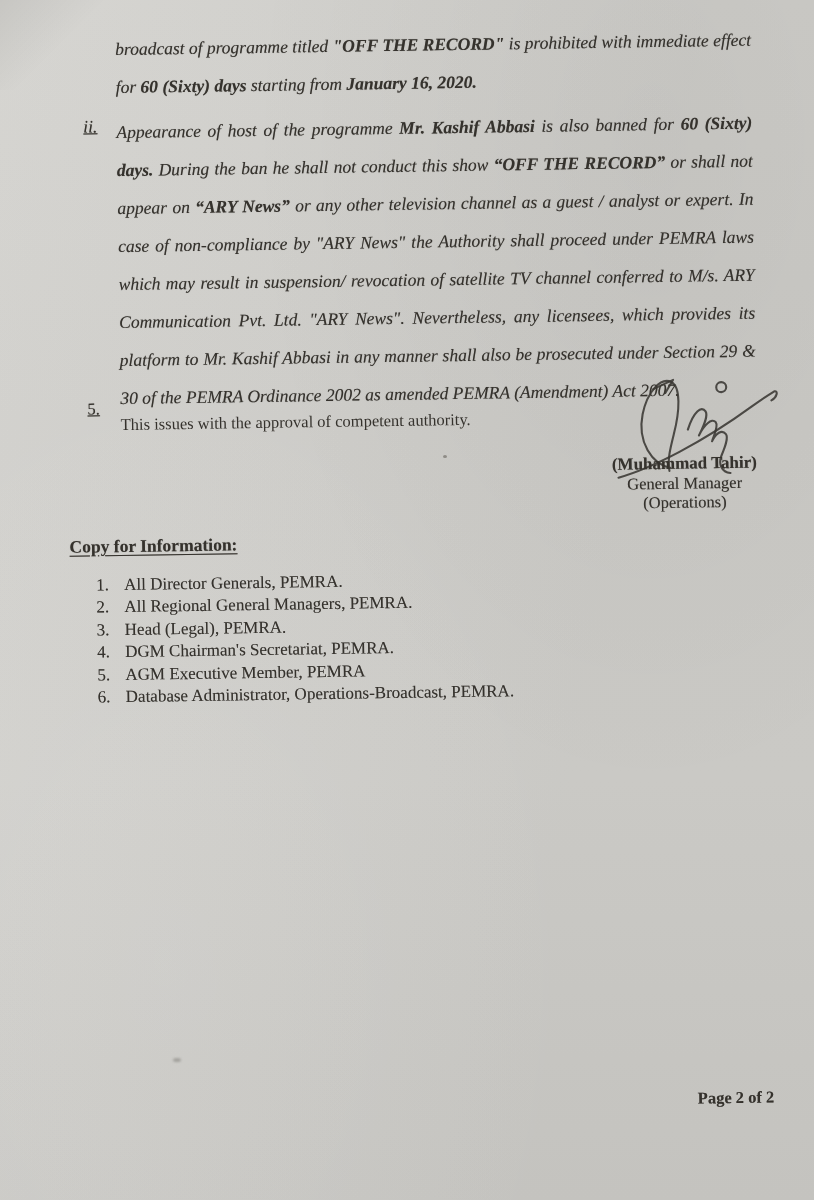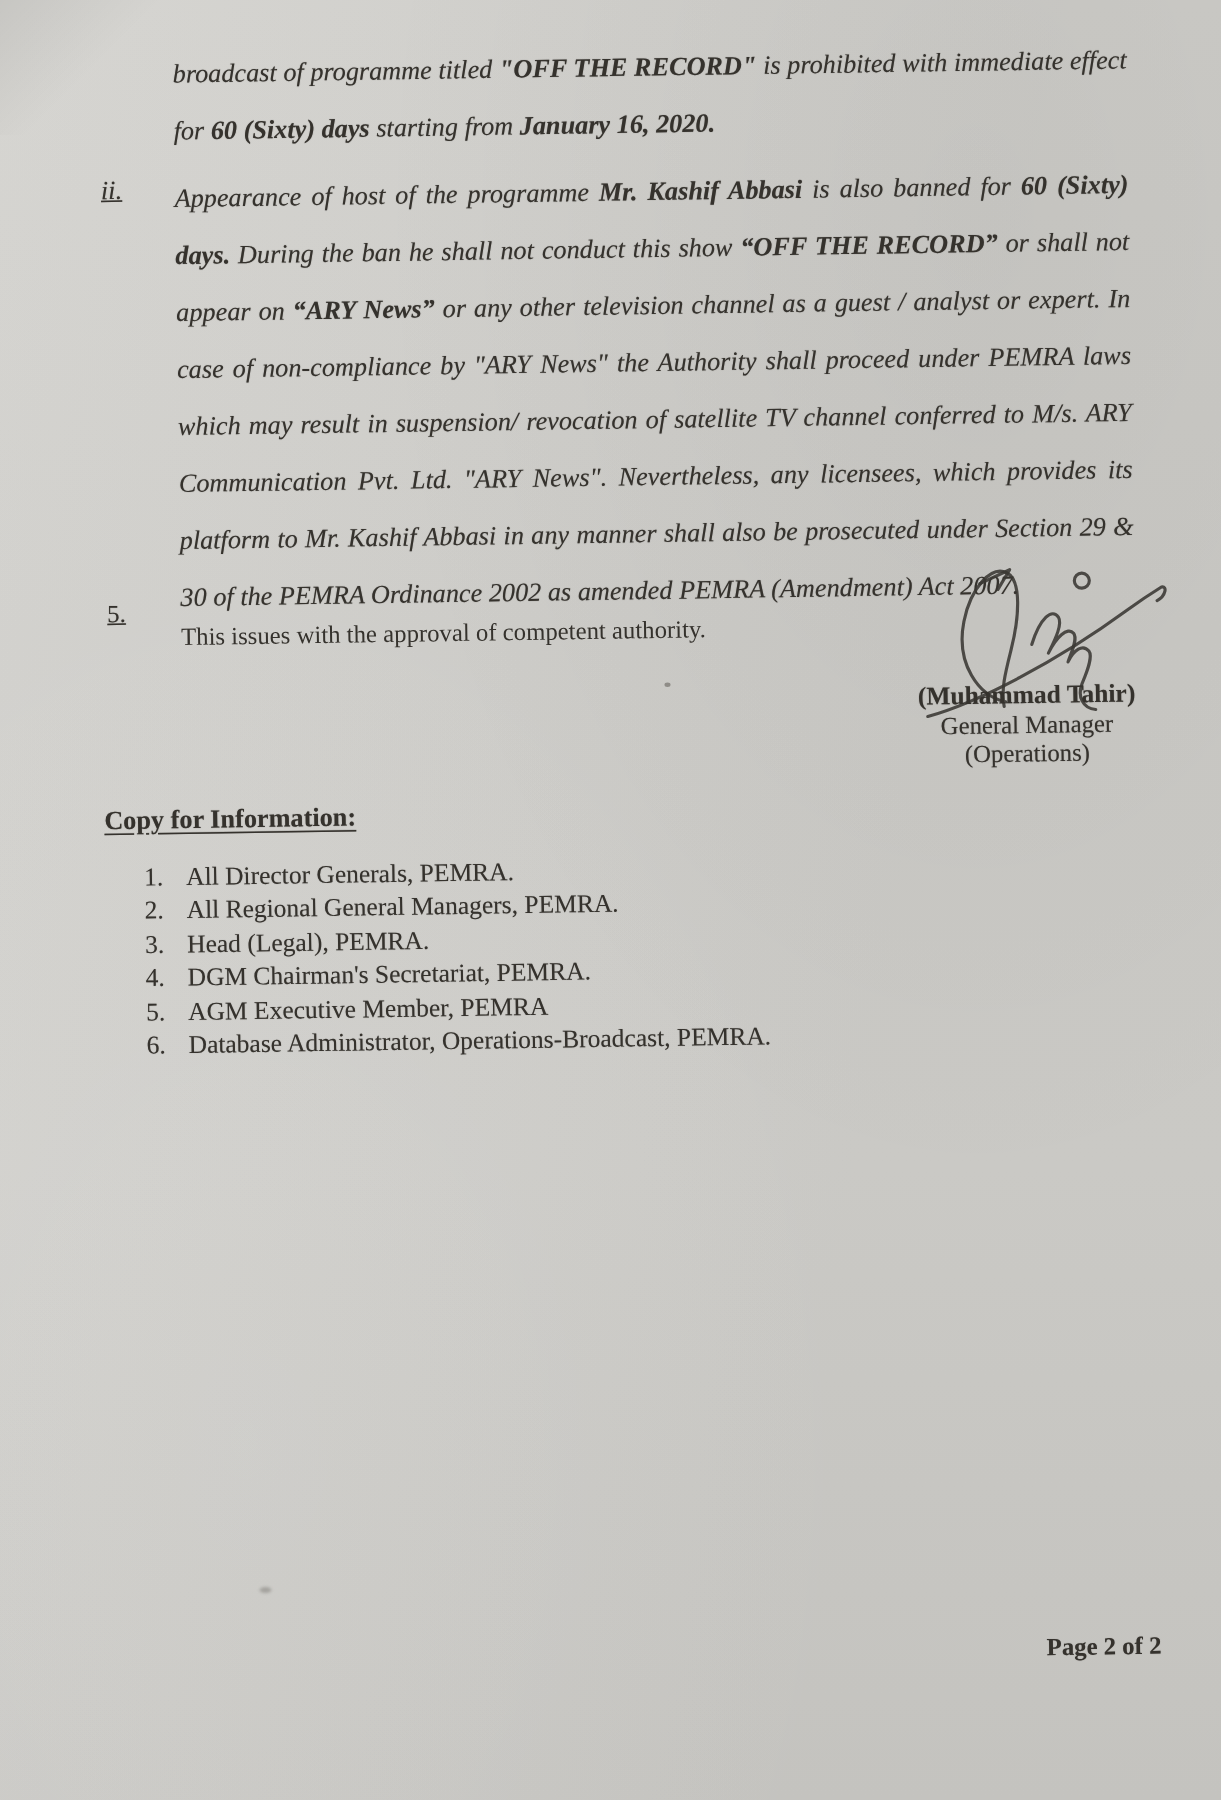--- a/index.html
+++ b/index.html
@@ -28,21 +28,21 @@
   }
   .para{
     margin:0;font-size:17.5px;line-height:38px;
     text-shadow:0 0 0.7px rgba(40,38,34,0.45);
   }
   .italic{font-style:italic;}
   .justify{text-align:justify;}
   .bold{font-weight:bold;}
   .abs{position:absolute;}
   .marker{
-    position:absolute;left:66px;font-size:17.5px;
+    position:absolute;left:82px;font-size:17.5px;
     text-shadow:0 0 0.7px rgba(40,38,34,0.45);
     text-decoration:underline;
   }
   .intro{left:115px;top:30px;width:636px;}
   .ii-marker{top:116px;}
   .ii-para{left:115px;top:113px;width:636px;}
   .p5-marker{font-size:16.5px;font-style:normal;top:399px;}
   .p5-text{
     position:absolute;left:115px;top:396px;width:520px;
     font-size:16.5px;line-height:24px;

